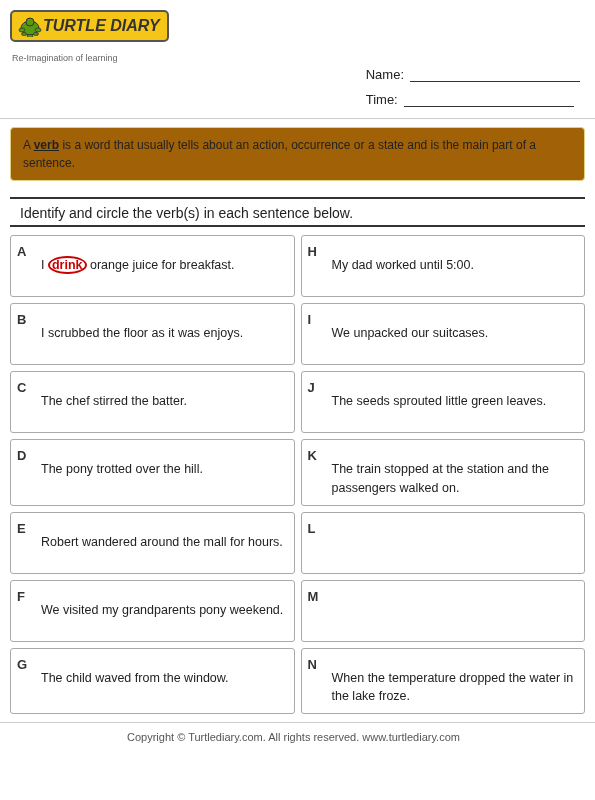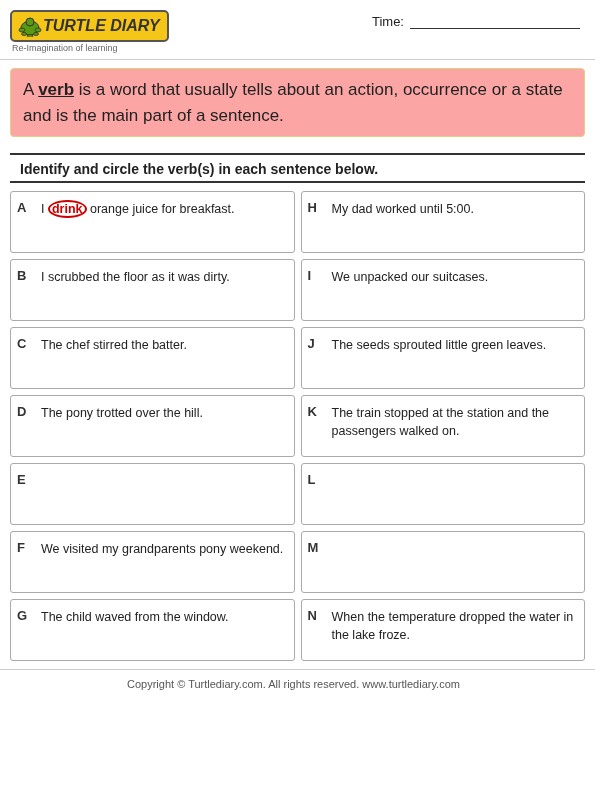--- a/index.html
+++ b/index.html
@@ -9,54 +9,55 @@
       font-family: Arial, sans-serif;
       font-size: 13px;
       background: #fff;
       color: #222;
     }
     .header {
       display: flex;
       align-items: flex-start;
       padding: 10px 15px 6px 10px;
       border-bottom: 1px solid #ccc;
+      flex-direction: column;
     }
     .name-fields {
       margin-left: auto;
       font-size: 13px;
       line-height: 1.9;
     }
     .name-fields div {
       display: flex;
       align-items: center;
       gap: 6px;
     }
     .name-fields .line {
       border-bottom: 1px solid #333;
       width: 170px;
       display: inline-block;
       height: 14px;
     }
     .definition-box {
-      background: #fca5a5;
+      background: #a16207;
       border: 1px solid #e0d080;
       border-radius: 4px;
       margin: 8px 10px;
       padding: 8px 12px;
-      font-size: 17px;
+      font-size: 12px;
       line-height: 1.5;
     }
     .definition-box .verb-word {
       font-weight: bold;
       text-decoration: underline;
     }
     .instruction {
       padding: 6px 10px 4px 10px;
       font-size: 14px;
-      font-weight: bold;
+      font-weight: normal;
       border-top: 2px solid #333;
       border-bottom: 2px solid #333;
       margin: 16px 10px 8px 10px;
     }
     .sentences-grid {
       display: grid;
       grid-template-columns: 1fr 1fr;
       gap: 6px;
       padding: 0 10px;
     }
@@ -74,20 +75,21 @@
       font-weight: bold;
       font-size: 13px;
       min-width: 18px;
       color: #333;
       flex-shrink: 0;
     }
     .card-text {
       font-size: 12.5px;
       line-height: 1.45;
       color: #222;
+      margin-top: 12px;
     }
     .circled {
       display: inline;
       border: 2px solid #cc0000;
       border-radius: 50%;
       padding: 0 2px;
       color: #cc0000;
       font-weight: bold;
     }
     .footer {
@@ -115,21 +117,21 @@
     }
     .logo-img .t-text {
       font-size: 16px;
       font-weight: 900;
       color: #333;
       font-style: italic;
     }
     .reimagine {
       font-size: 9px;
       color: #666;
-      margin-top: 1px;
+      margin-top: 11px;
       margin-left: 2px;
     }
   </style>
 </head>
 <body>
 
 <div class="header">
   <div class="logo-container">
     <div class="logo-img">
 
@@ -142,20 +144,24 @@
         <ellipse cx="19" cy="19" rx="2.5" ry="1.5" fill="#5a9a10" stroke="#333" stroke-width="0.8"></ellipse>
         <ellipse cx="13" cy="21" rx="3" ry="1.5" fill="#5a9a10" stroke="#333" stroke-width="0.8"></ellipse>
       </svg>
       <span class="t-text">TURTLE DIARY</span>
     </div>
     <div class="reimagine">Re-Imagination of learning</div>
   </div>
 
   <div class="name-fields">
     <div>
+      <span>Name:</span>
+      <span class="line"></span>
+    </div>
+    <div>
       <span>Time:</span>
       <span class="line"></span>
     </div>
   </div>
 </div>
 
 <div class="definition-box">
   <span>A </span><span class="verb-word">verb</span><span> is a word that usually tells about an action, occurrence or a state and is the main part of a sentence.</span>
 </div>
 
@@ -168,21 +174,21 @@
     <span class="card-text">I <span class="circled">drink</span> orange juice for breakfast.</span>
   </div>
 
   <div class="sentence-card">
     <span class="card-label">H</span>
     <span class="card-text">My dad worked until 5:00.</span>
   </div>
 
   <div class="sentence-card">
     <span class="card-label">B</span>
-    <span class="card-text">I scrubbed the floor as it was dirty.</span>
+    <span class="card-text">I scrubbed the floor as it was enjoys.</span>
   </div>
 
   <div class="sentence-card">
     <span class="card-label">I</span>
     <span class="card-text">We unpacked our suitcases.</span>
   </div>
 
   <div class="sentence-card">
     <span class="card-label">C</span>
     <span class="card-text">The chef stirred the batter.</span>
@@ -198,20 +204,21 @@
     <span class="card-text">The pony trotted over the hill.</span>
   </div>
 
   <div class="sentence-card">
     <span class="card-label">K</span>
     <span class="card-text">The train stopped at the station and the passengers walked on.</span>
   </div>
 
   <div class="sentence-card">
     <span class="card-label">E</span>
+    <span class="card-text">Robert wandered around the mall for hours.</span>
   </div>
 
   <div class="sentence-card">
     <span class="card-label">L</span>
   </div>
 
   <div class="sentence-card">
     <span class="card-label">F</span>
     <span class="card-text">We visited my grandparents pony weekend.</span>
   </div>

